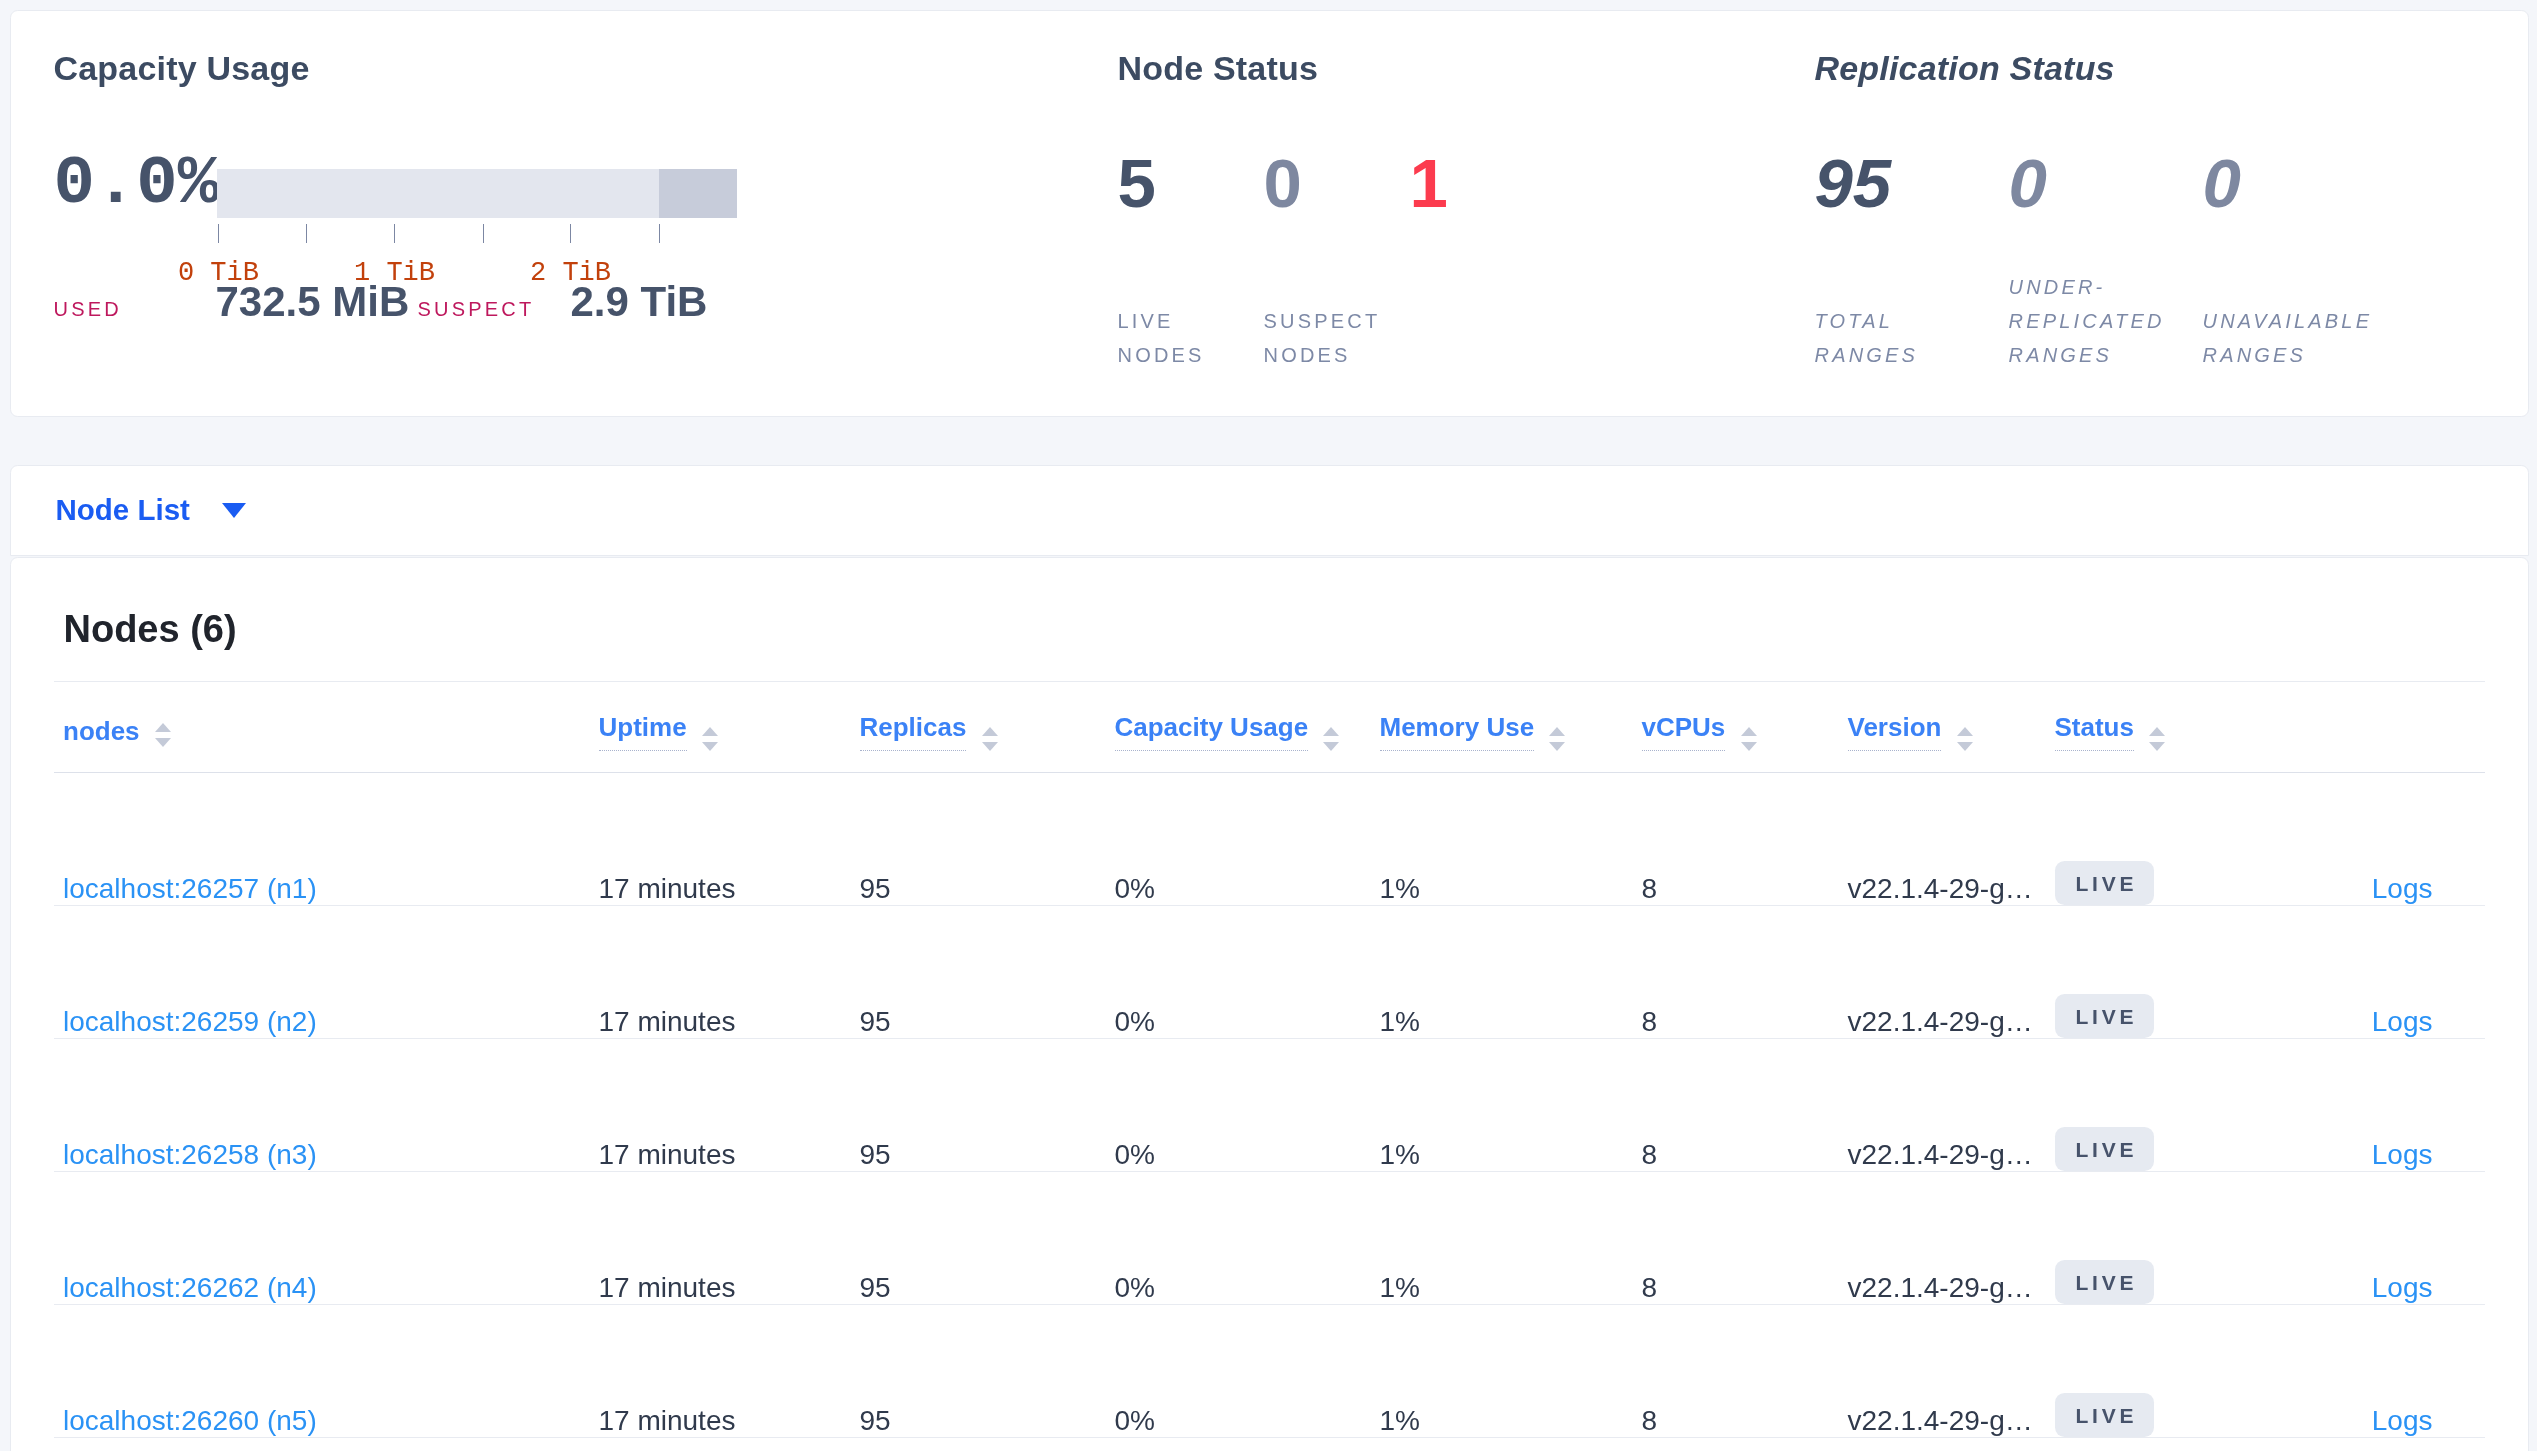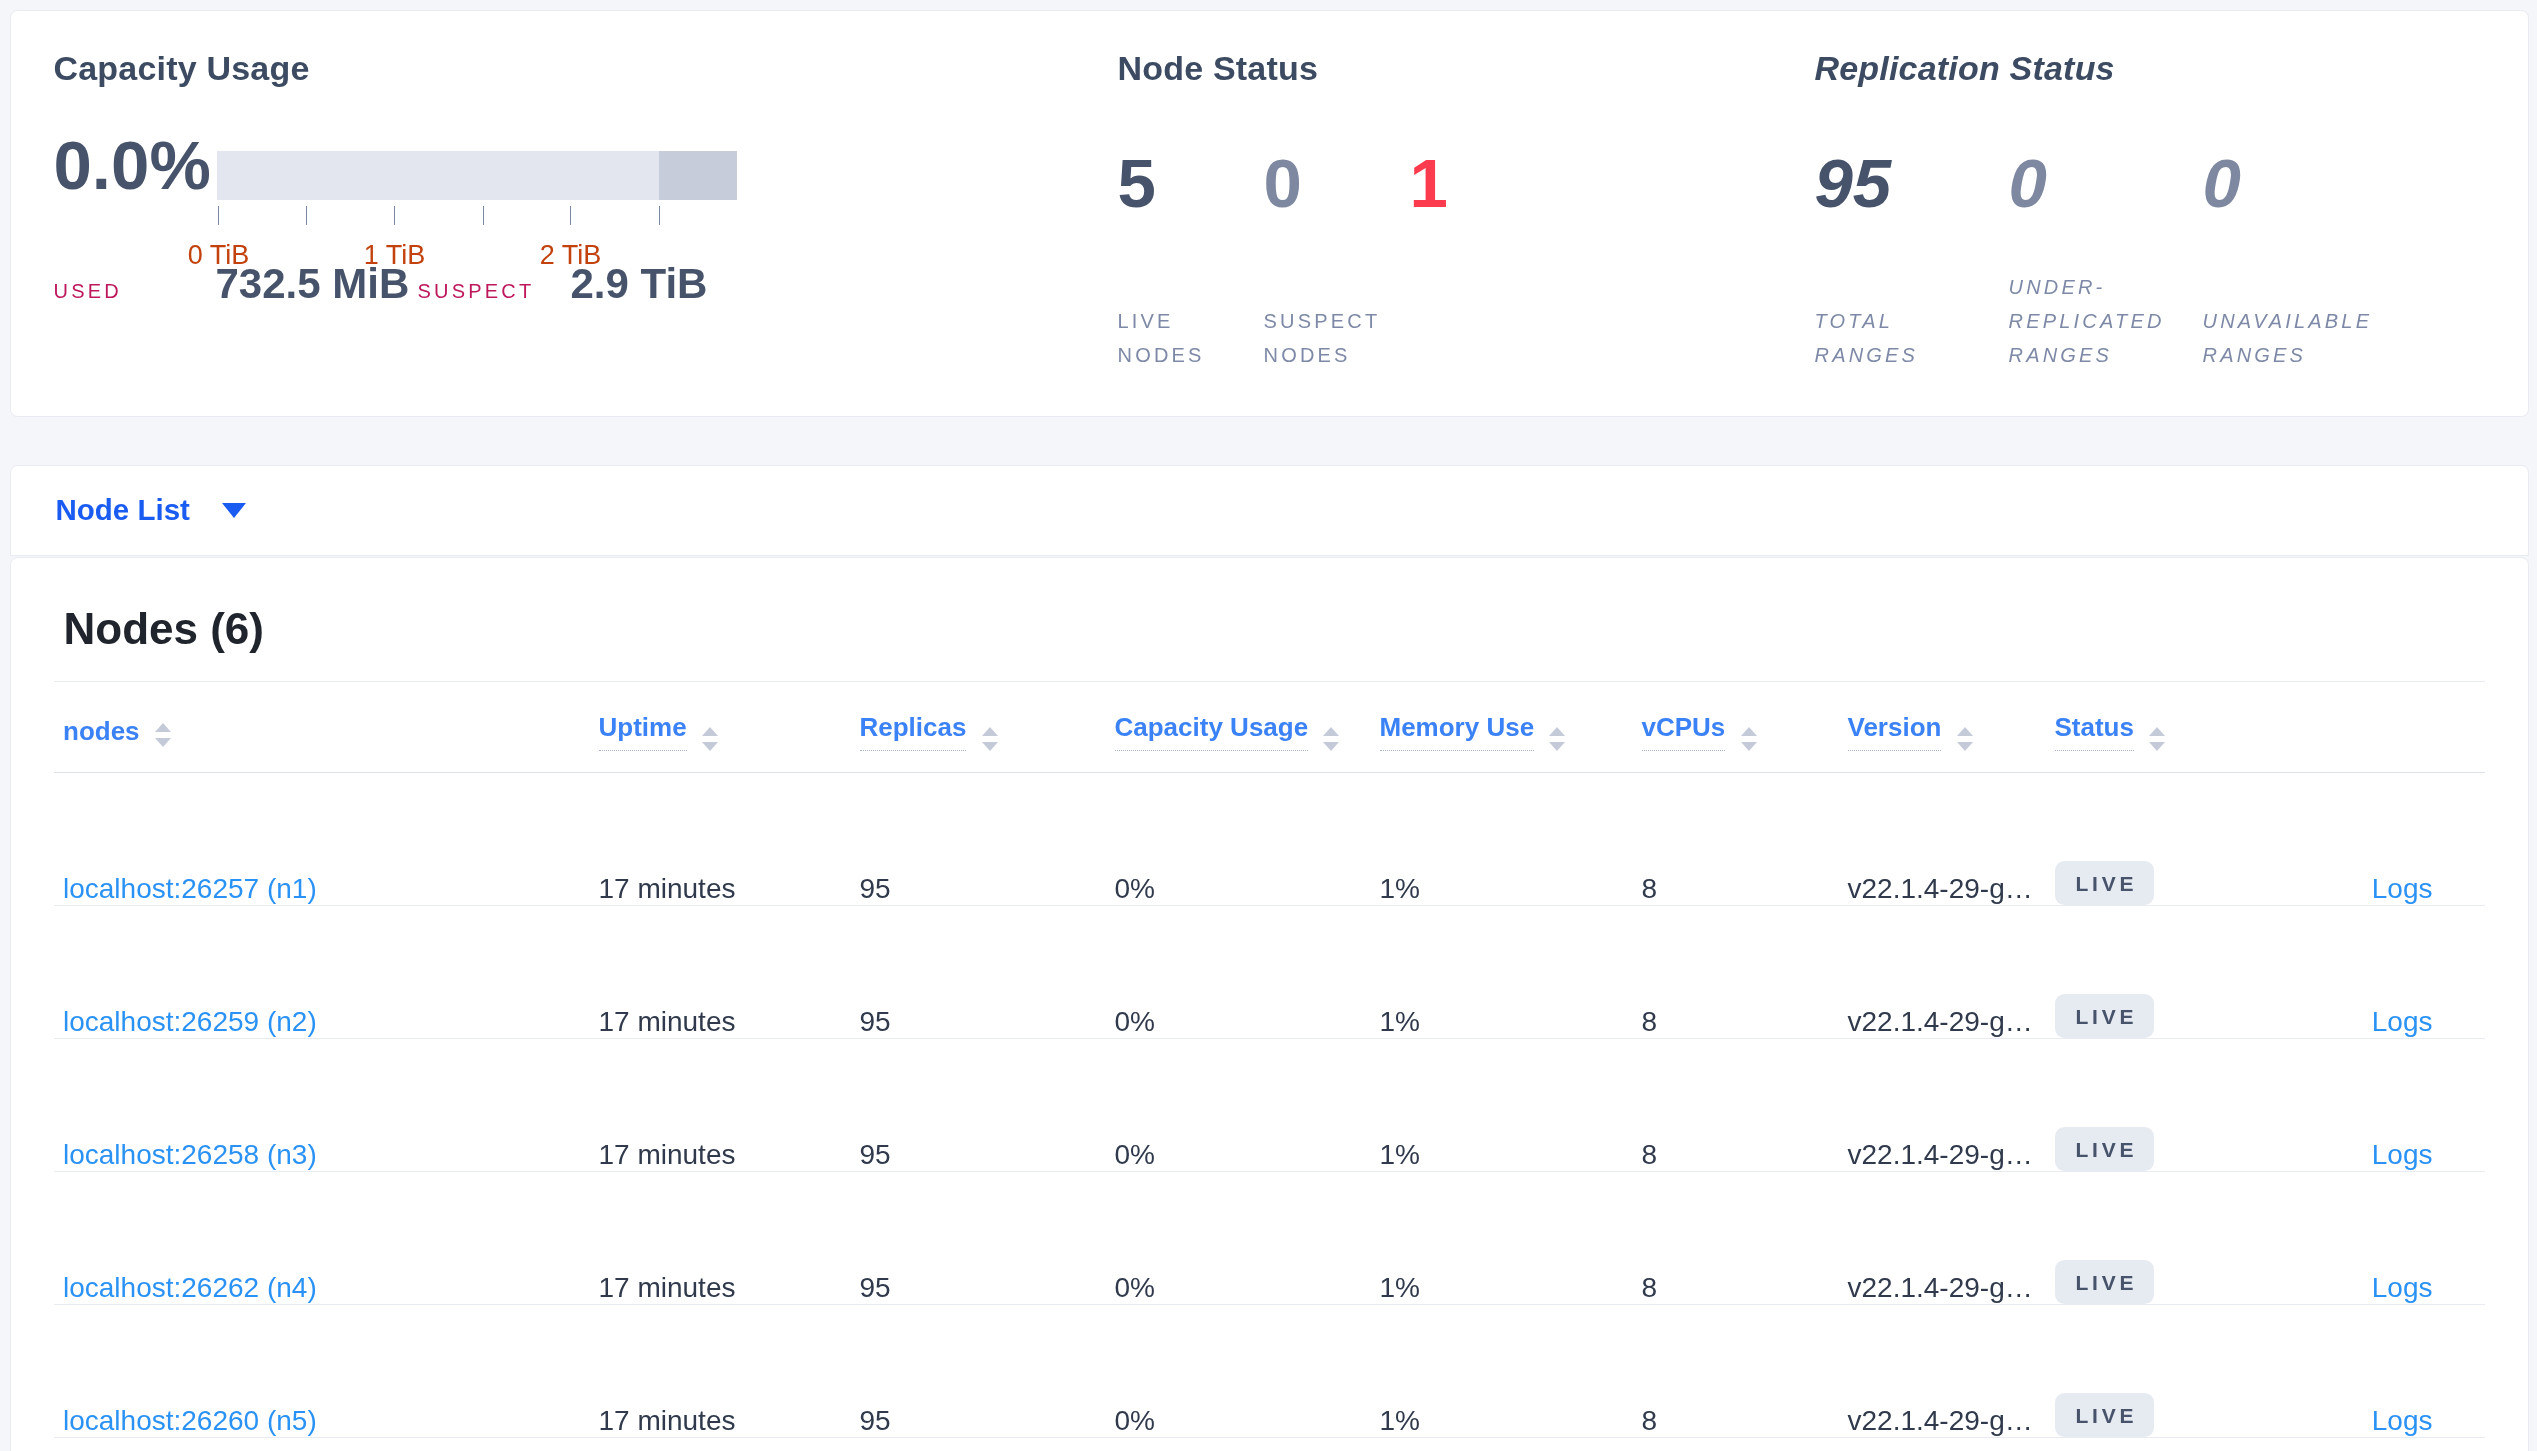--- a/index.html
+++ b/index.html
@@ -32,21 +32,21 @@
   .c-dark  { color:#46536a; }
   .c-muted { color:#7e88a0; }
   .c-red   { color:#fc3b4e; }
   .stat-label {
     height:145px; display:flex; align-items:flex-end;
     font-size:20px; letter-spacing:0.16em; line-height:34px;
     color:#7d89a6; max-width:176px;
   }
 
   
-  .cap-main { display:flex; margin-top:35px; }
+  .cap-main { display:flex; margin-top:53px;font-family:Liberation Mono, monospace; }
   .cap-percent { width:163px; font-size:69px; font-weight:700; line-height:86px; color:#46536a; }
   .cap-chart { position:relative; margin-top:28px; width:520px; }
   .bar-track { position:relative; width:520px; height:49px; background:#e3e6ee; overflow:hidden; }
   .bar-extra { position:absolute; left:442px; top:0; width:78px; height:49px; background:#c7ccda; }
   .ticks { position:relative; height:27px; }
   .tick { position:absolute; top:6.7px; width:1.9px; height:19px; background:#7c87a3; }
   .tick-labels { position:relative; height:32px; }
   .tick-label {
     position:absolute; top:13px; width:114px; margin-left:-57px; text-align:center;
     font-size:27px; color:#c2410c;
@@ -69,21 +69,21 @@
     border-left:12.4px solid transparent; border-right:12.4px solid transparent;
     border-top:15.2px solid #1a5cf2;
   }
 
   
   .main-panel {
     margin:1.9px 9.5px 0 9.5px; height:914px;
     border-radius:7.6px 7.6px 0 0;
   }
   .main-panel h1 {
-    margin:46px 0 16px 53px; font-size:44px; font-weight:600; color:#20242c; line-height:50px;
+    margin:46px 0 16px 53px; font-size:38px; font-weight:600; color:#20242c; line-height:50px;
   }
   .tablewrap { margin:27px 43px 0 43px; }
   .thead, .tr { display:flex; align-items:center; }
   .thead {
     height:92px; padding-top:7.6px;
     border-top:1px solid #e8ebf1; border-bottom:1px solid #dde1ea;
   }
   .th { font-size:26px; font-weight:600; color:#3b82f6; display:flex; align-items:flex-end; }
   .th-label.sortable { border-bottom:1.9px dotted #a9b3cd; padding-bottom:6.7px; }
   .sort { display:inline-flex; flex-direction:column; margin-left:15.2px; }

